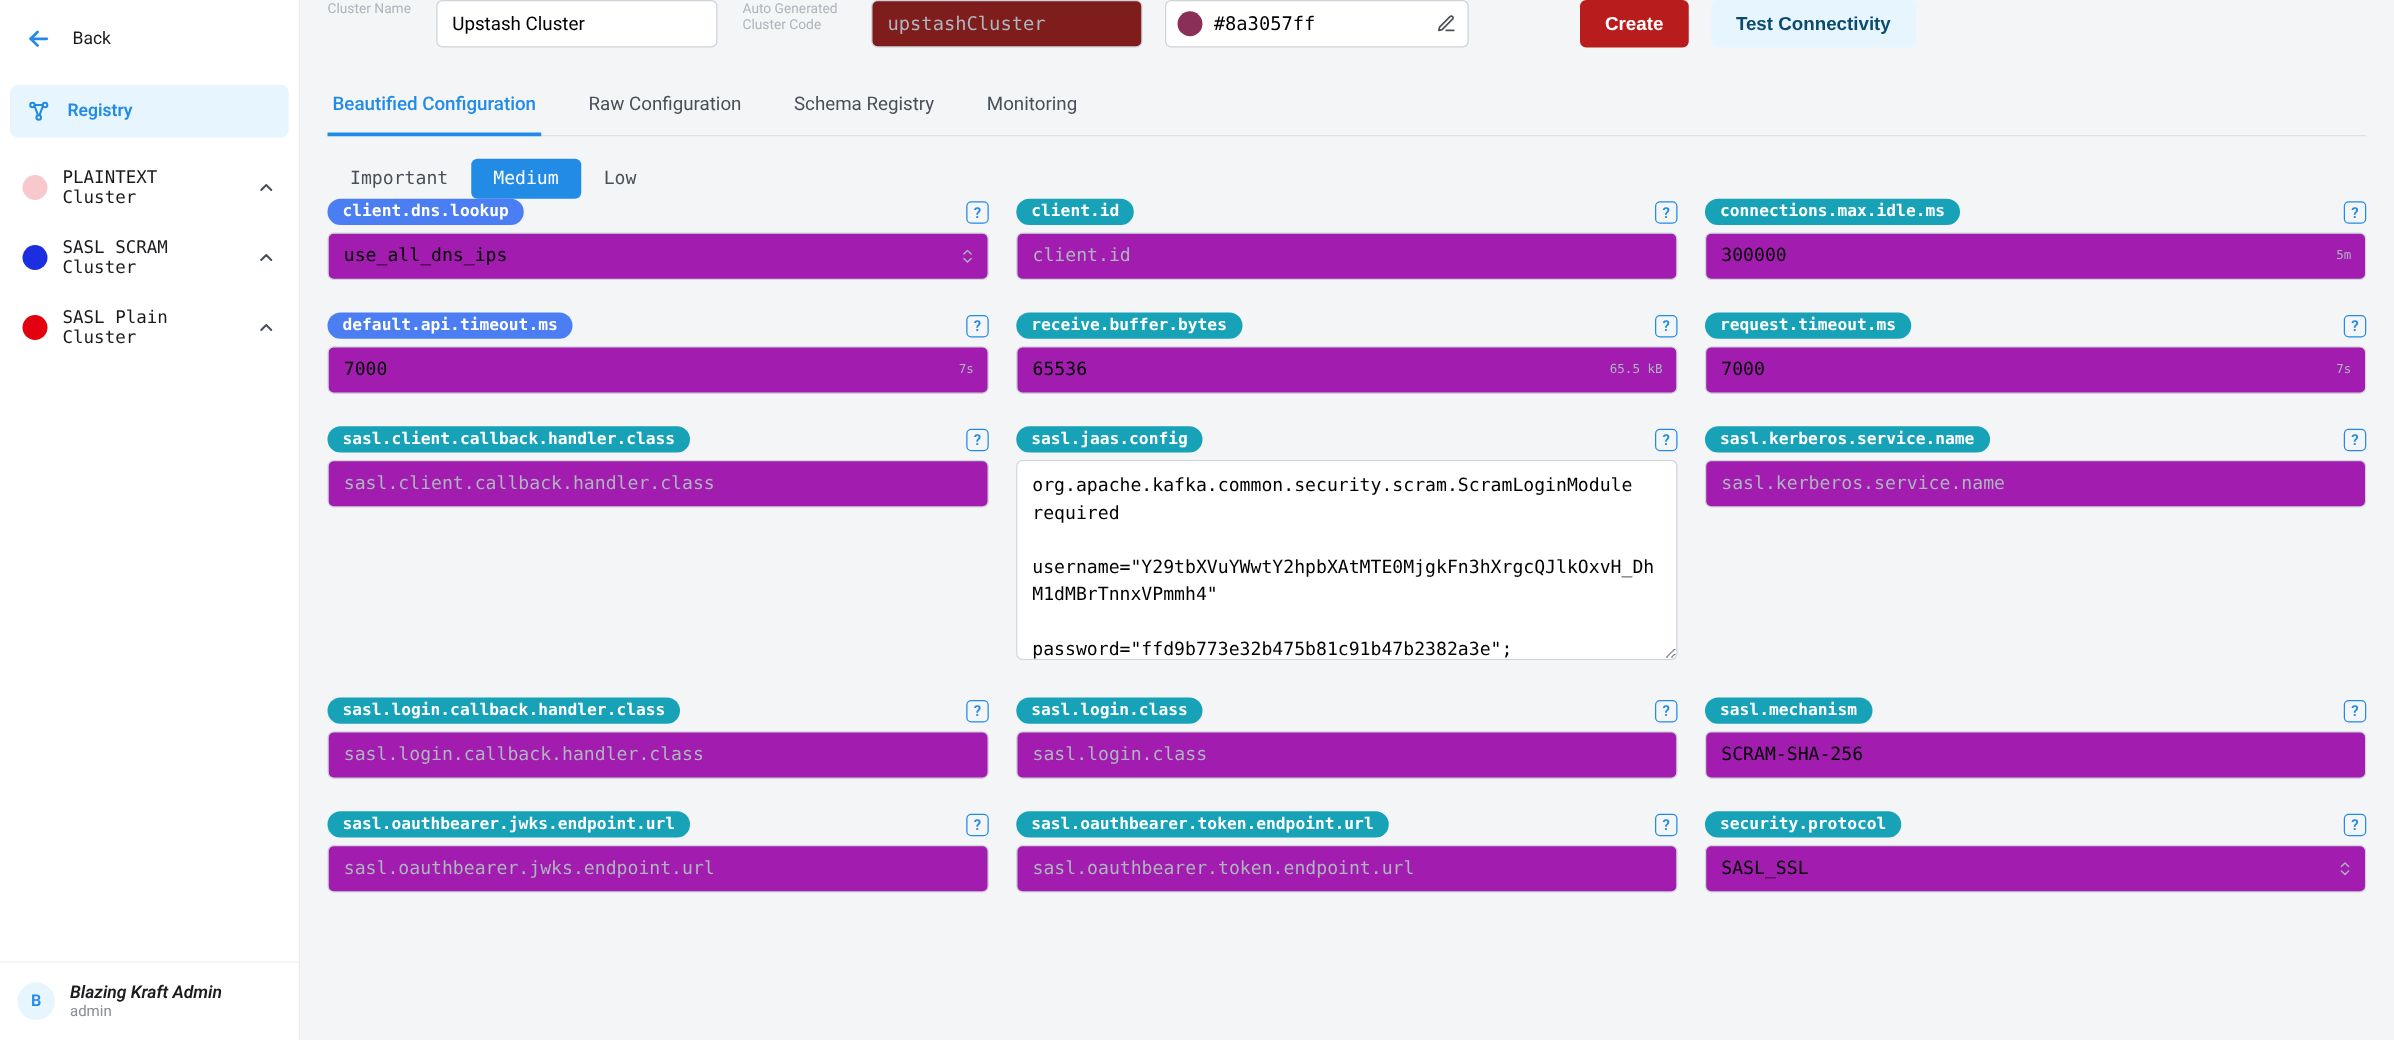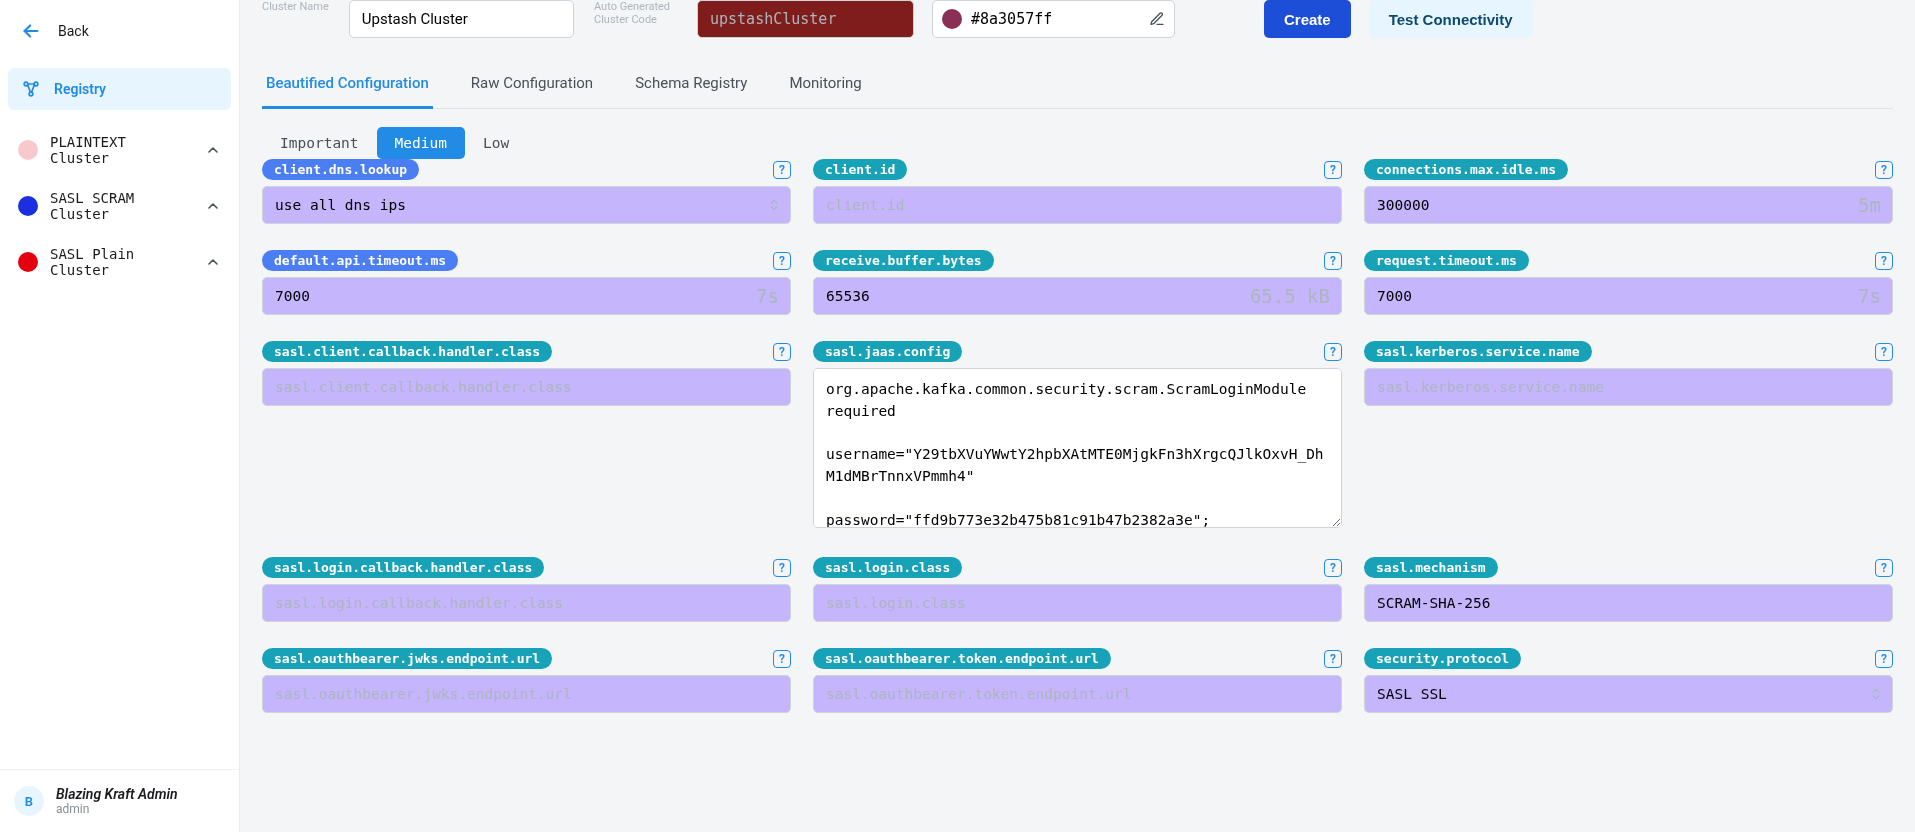--- a/index.html
+++ b/index.html
@@ -85,21 +85,21 @@
 .color-input-wrap .pencil {
   position:absolute; right:10px; top:50%; transform:translateY(-50%);
   color:#495057; width:16px;height:16px; cursor:pointer;
 }
 .color-input-wrap .text-input { padding-left:38px; }
 
 .btn {
   height:38px; padding:0 20px; border:none; border-radius:5px; cursor:pointer;
   font-weight:600; font-size:15px;
 }
-.btn-primary { background:#1d4ed8; color:#fff; }
+.btn-primary { background:#b91c1c; color:#fff; }
 .btn-light   { background:#e7f5ff; color:#0c4a6e; }
 
 
 .tabs {
   display:flex; gap:34px; border-bottom:1px solid #dee2e6; margin-top:24px;
 }
 .tab {
   padding:12px 4px 14px 4px; cursor:pointer; font-size:15px; color:#495057;
 }
 .tab.active { color:#228be6; border-bottom:3px solid #228be6; margin-bottom:-1px; font-weight:500; }
@@ -125,26 +125,26 @@
 .chip-blue { background:#4c7ef3; }
 .chip-teal { background:#17a2b8; }
 .help-badge {
   width:18px;height:18px;border:1.5px solid #228be6;border-radius:4px;
   color:#228be6;font-size:12px;display:flex;align-items:center;justify-content:center;
   cursor:pointer; font-weight:600;
 }
 .input-wrap { position:relative; }
 .cfg-input {
   width:100%; height:38px; padding:0 12px; border:1px solid #ced4da; border-radius:5px;
-  background:#c4b5fd; font-family:"SF Mono",Monaco,Menlo,Consolas,monospace; font-size:14.5px;
+  background:#a21caf; font-family:"SF Mono",Monaco,Menlo,Consolas,monospace; font-size:14.5px;
 }
 .cfg-input::placeholder { color:#adb5bd; }
 .suffix {
   position:absolute; right:12px; top:50%; transform:translateY(-50%);
-  font-family:"SF Mono",Monaco,Menlo,Consolas,monospace; color:#adb5bd; font-size:19px;
+  font-family:"SF Mono",Monaco,Menlo,Consolas,monospace; color:#adb5bd; font-size:10px;
   pointer-events:none;
 }
 .chev-suffix {
   position:absolute; right:10px; top:50%; transform:translateY(-50%);
   color:#adb5bd; width:14px;height:14px; pointer-events:none;
 }
 .cfg-textarea {
   width:100%; min-height:160px; padding:10px 12px; border:1px solid #ced4da; border-radius:5px;
   background:#fff; font-family:"SF Mono",Monaco,Menlo,Consolas,monospace; font-size:14.5px;
   resize:vertical; line-height:1.5;

